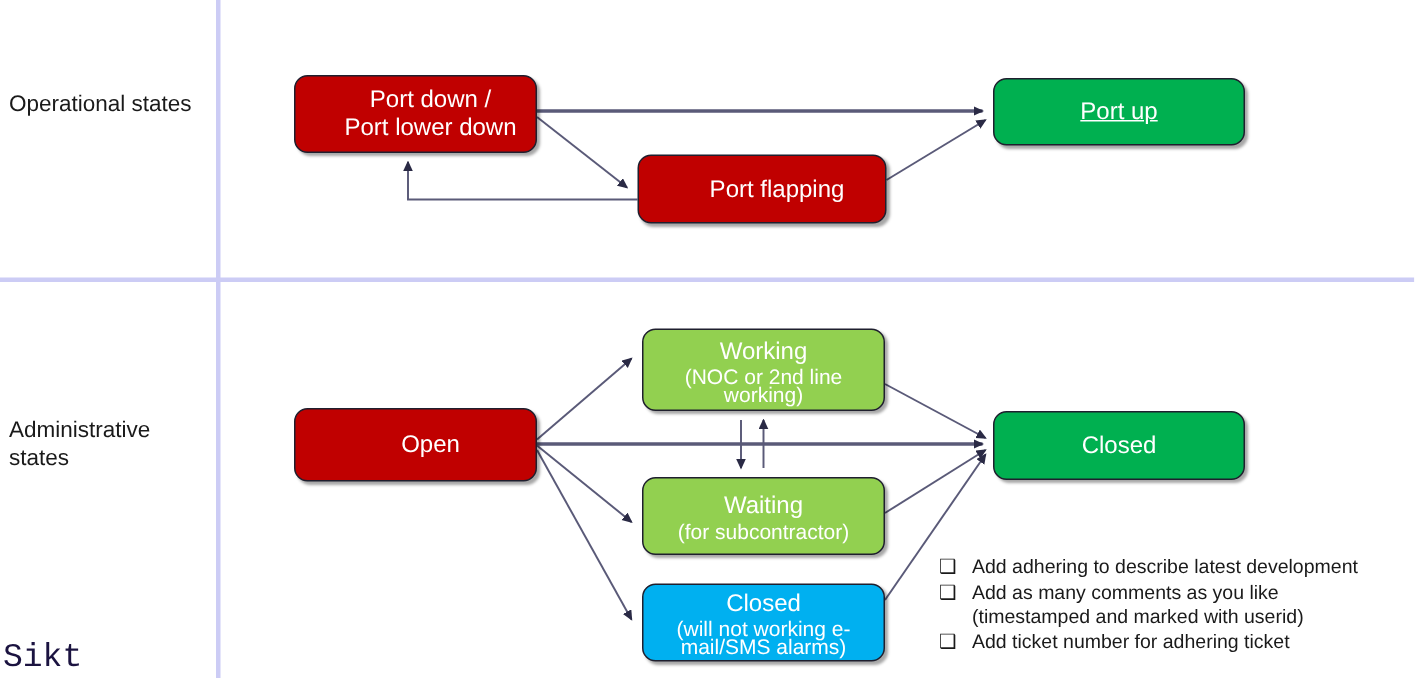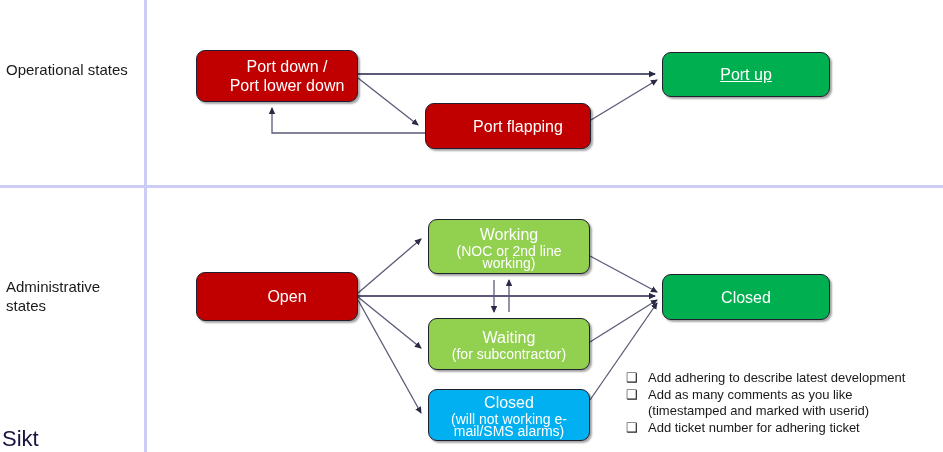--- a/index.html
+++ b/index.html
@@ -121,21 +121,21 @@
     white-space: pre-line;
   }
   
   #logo {
     position: absolute;
     left: 2px;
     top: 427px;
     font-size: 22px;
     line-height: 24px;
     color: #1b1340;
-    font-family: Liberation Sans, sans-serif;
+    font-family: Liberation Mono, monospace;
     z-index: 6;
   }
 </style>
 </head>
 <body>
 
 <div id="slide">
 
   <div class="divider-h"></div>
   <div class="divider-v"></div>

